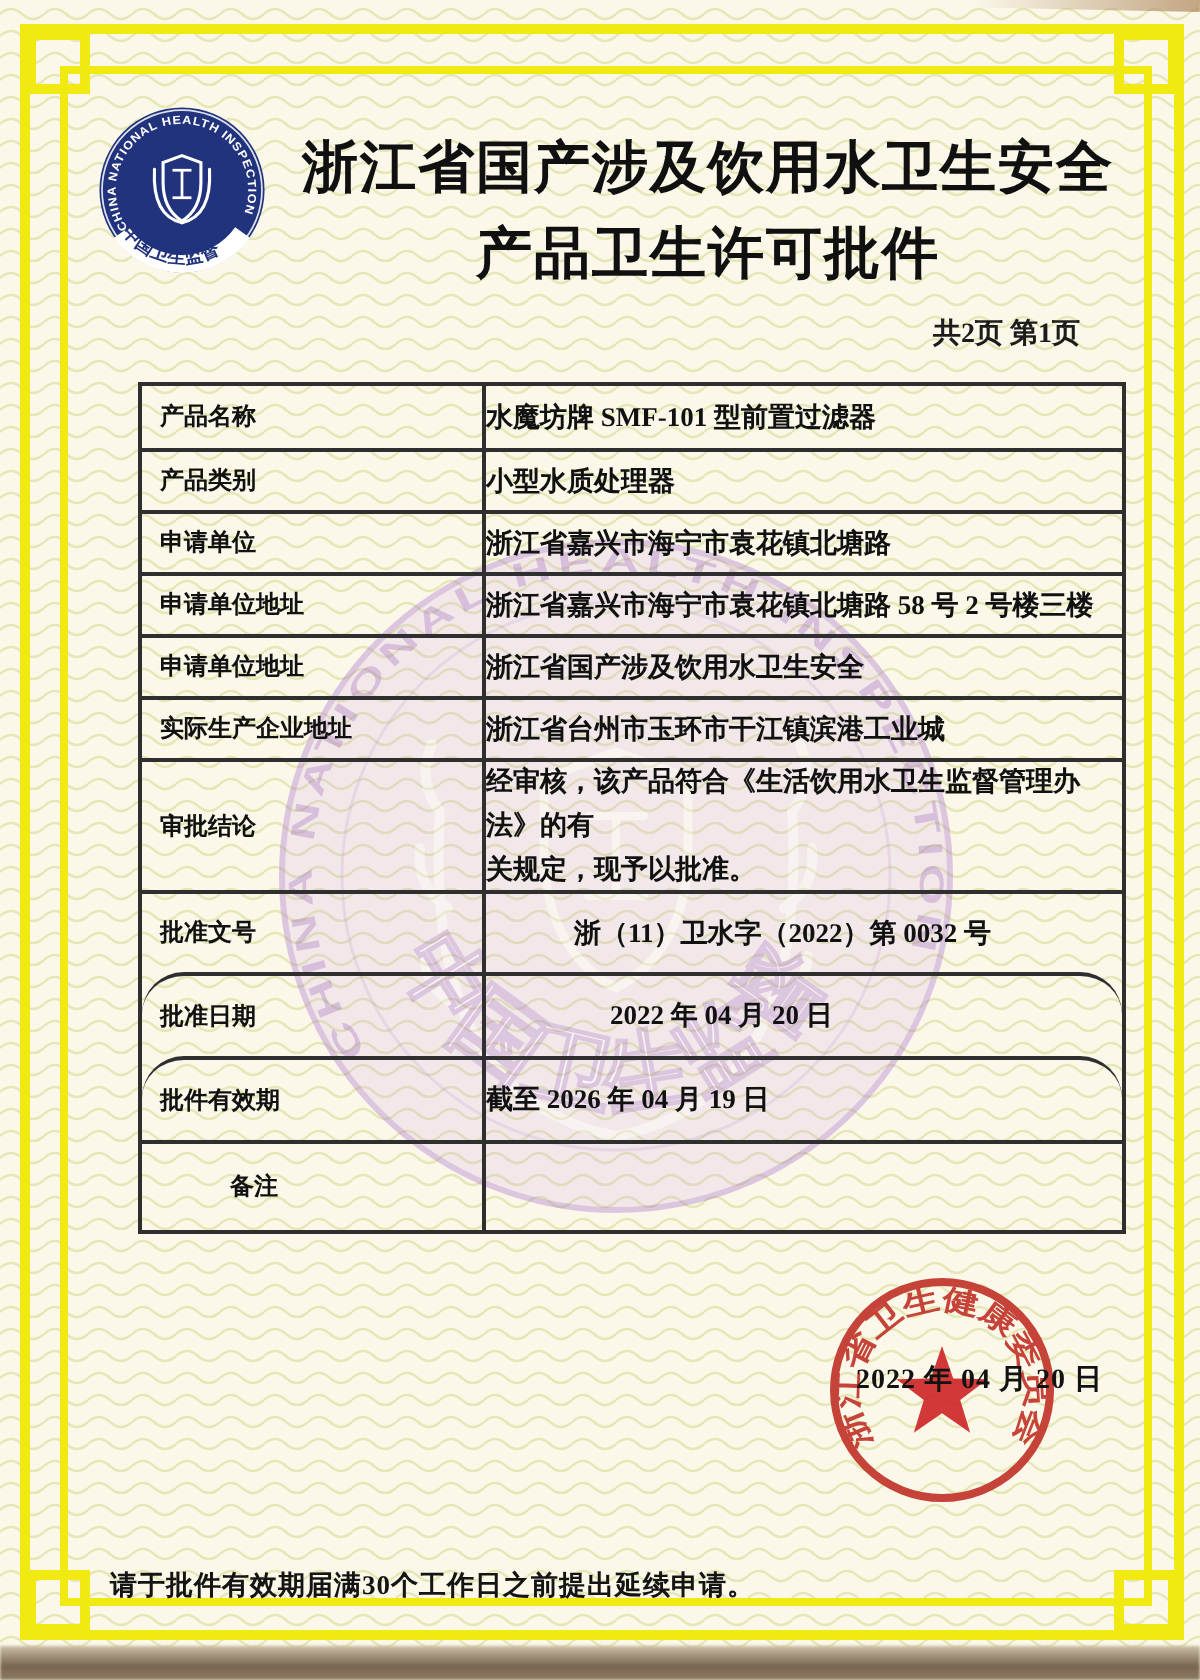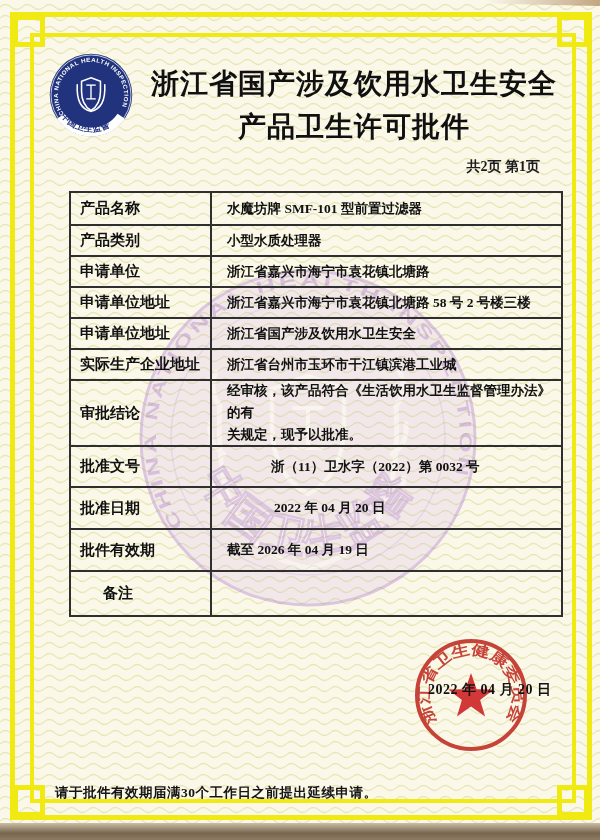--- a/index.html
+++ b/index.html
@@ -20,29 +20,29 @@
          font-weight:900;font-size:28px;line-height:43px;color:#101010;letter-spacing:1px;}
   #pagination{left:400px;top:158px;width:140px;text-align:right;z-index:5;
          font-family:"Liberation Serif",serif;font-weight:bold;font-size:14px;color:#1c1c1c;}
   
   #watermark{left:128px;top:258px;z-index:1;opacity:.36;}
   
   #table{left:69px;top:191px;width:494px;z-index:2;box-sizing:border-box;
          border:2px solid #2f2f2f;display:flex;flex-direction:column;}
   .row{display:flex;box-sizing:border-box;border-top:2px solid #2f2f2f;}
   .row:first-child{border-top:none;}
-  .cell-l{width:141px;box-sizing:border-box;border-right:2px solid #2f2f2f;
+  .cell-l{width:172px;box-sizing:border-box;border-right:2px solid #2f2f2f;
           display:flex;align-items:center;padding-left:9px;
-          font-family:Liberation Sans, sans-serif;font-weight:bold;font-size:15px;color:#111;}
-  .cell-v{flex:1;display:flex;align-items:center;padding-left:15px;padding-right:4px;
+          font-family:Liberation Sans, sans-serif;font-weight:bold;font-size:12px;color:#111;}
+  .cell-v{flex:1;display:flex;align-items:center;padding-right:4px;
           font-family:"Liberation Serif",serif;font-weight:bold;font-size:13.5px;color:#111;}
-  .h31{height:31px;} .h66{height:66px;} .h41{height:41px;gap:44px;} .h42{height:42px;} .h45{height:45px;}
+  .h31{height:31px;} .h66{height:66px;} .h41{height:41px;gap:44px;} .h42{height:42px;border-radius:21px;} .h45{height:45px;}
   .pre{white-space:pre-line;line-height:1.65;}
   .indent-val{padding-left:62px;}
-  .indent-lab{padding-left:32px;text-align:center;}
+  .indent-lab{padding-left:44px;text-align:center;}
   
   #seal{left:384px;top:625px;z-index:6;opacity:.95;}
   #seal-date{left:428px;top:681px;width:170px;z-index:7;
          font-family:"Liberation Serif",serif;font-weight:bold;font-size:14px;
          letter-spacing:.5px;color:#121212;}
   
   #footer{left:34px;top:784px;width:520px;z-index:5;
          font-family:"Liberation Serif",serif;font-weight:bold;font-size:13.5px;
          letter-spacing:.5px;color:#141414;padding-left:21px;}
   

